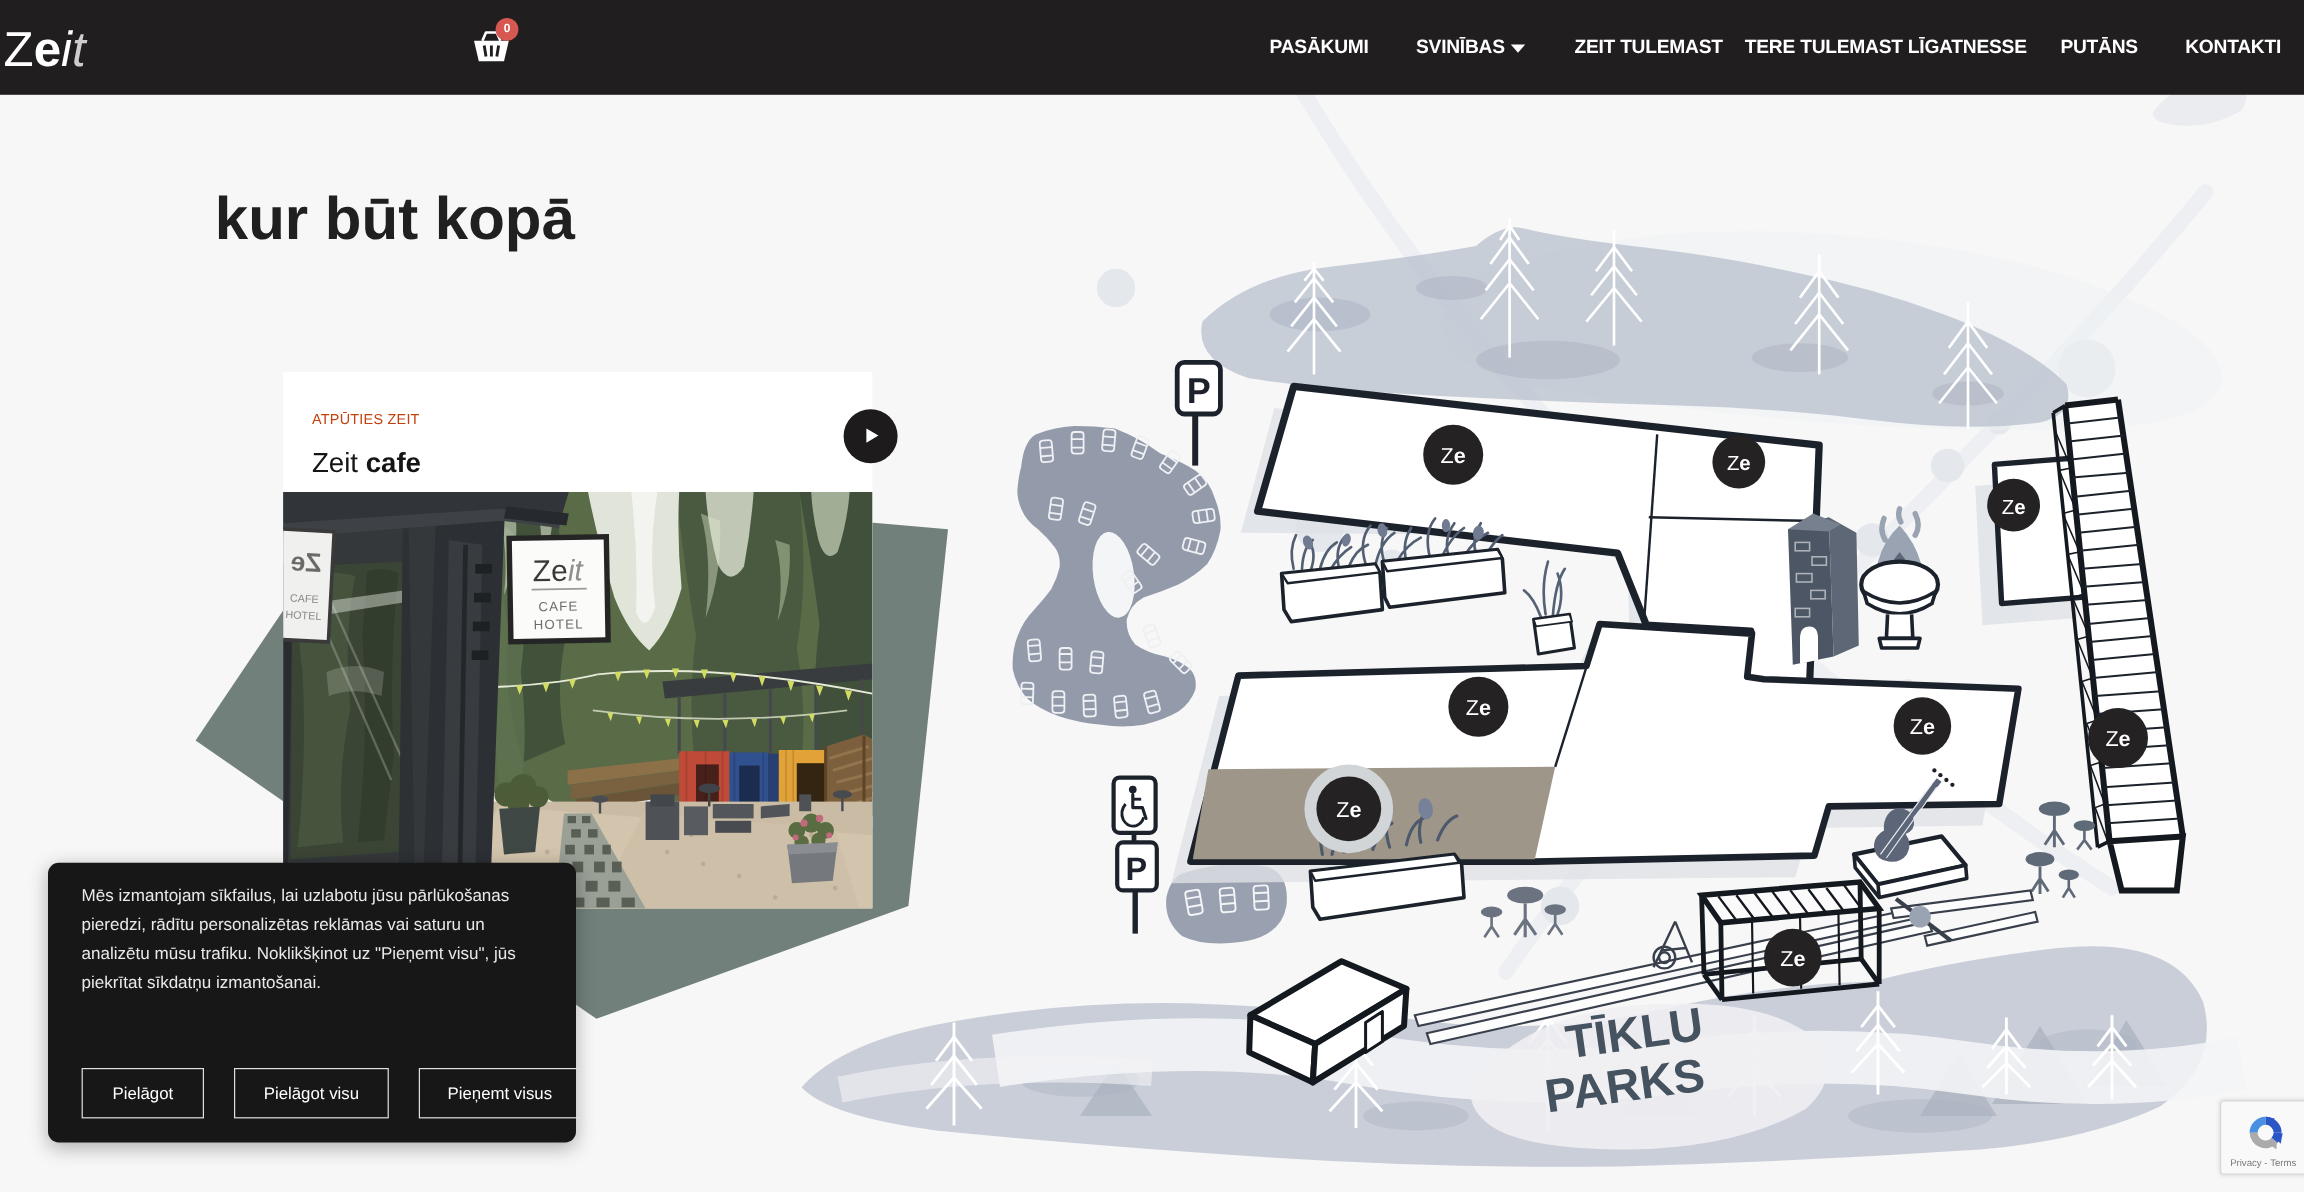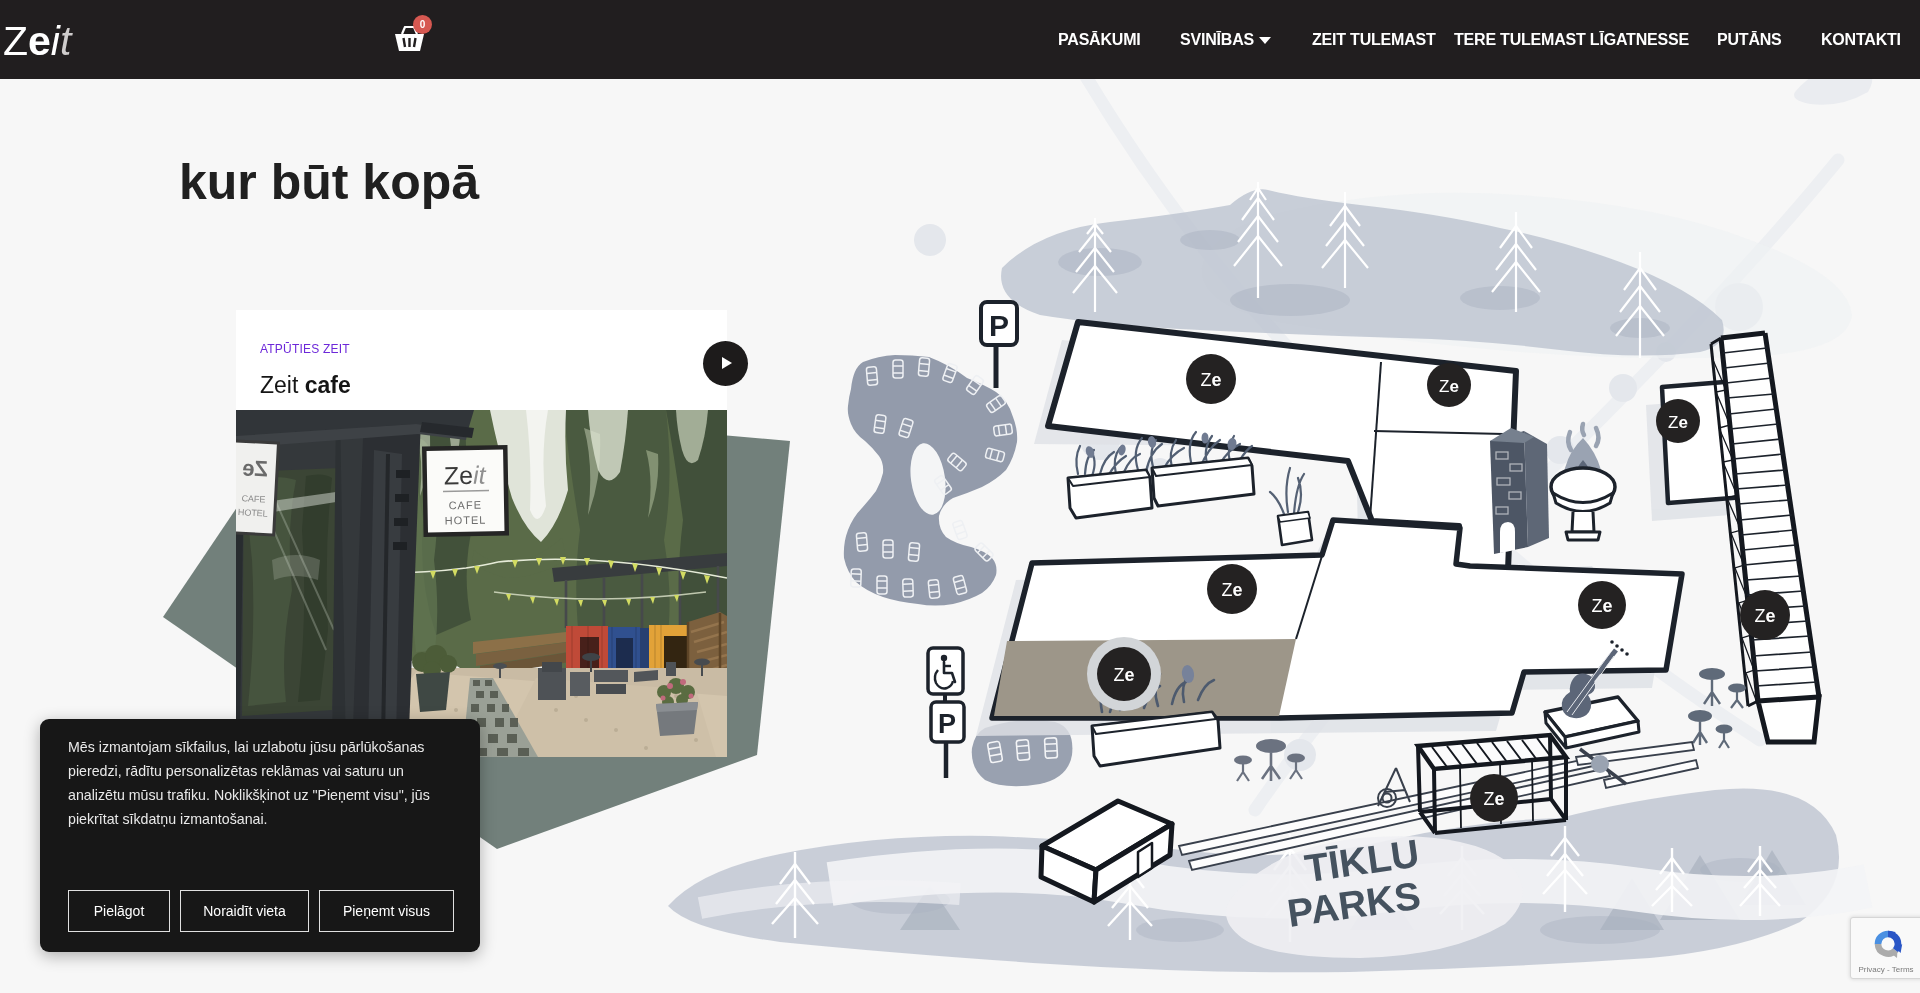--- a/index.html
+++ b/index.html
@@ -21,35 +21,35 @@
   nav .caret { position:absolute; left:1259px; top:37px; width:0; height:0; border-left:6.5px solid transparent; border-right:6.5px solid transparent; border-top:7.5px solid #fff; }
 
   
   .hero { position:absolute; left:179px; top:152px; z-index:10; color:#202020; font-size:50px; line-height:60px; }
   .hero .l1 { font-weight:400; }
   .hero .l2 { font-weight:700; }
 
   
   .polywrap { position:absolute; left:0; top:0; width:1920px; height:993px; z-index:5; pointer-events:none; }
   .card { position:absolute; left:236px; top:310px; width:491px; height:447px; background:#fff; z-index:8; }
-  .card .eyebrow { position:absolute; left:24px; top:32px; font-size:12px; letter-spacing:0.2px; color:#6d28d9; }
+  .card .eyebrow { position:absolute; left:24px; top:32px; font-size:12px; letter-spacing:0.2px; color:#c2410c; }
   .card .title { position:absolute; left:24px; top:62px; font-size:23px; color:#151515; font-weight:400; }
   .card .title b { font-weight:700; }
   .playbtn { position:absolute; left:703px; top:341px; width:45px; height:45px; border-radius:50%; background:#1d1b1b; z-index:9; }
   .playbtn:after { content:""; position:absolute; left:19px; top:16px; width:0; height:0; border-left:10px solid #fff; border-top:6.5px solid transparent; border-bottom:6.5px solid transparent; }
   .photo { position:absolute; left:236px; top:410px; width:491px; height:347px; z-index:8; }
 
   
   .map { position:absolute; left:0; top:0; width:1920px; height:993px; z-index:3; }
 
   
   .cookie { position:absolute; left:40px; top:719px; width:440px; height:233px; background:#171717; border-radius:9px; z-index:50; color:#fff; box-shadow:0 4px 16px rgba(0,0,0,0.3); }
   .cookie h3 { font-size:17.5px; font-weight:700; margin:32px 28px 0 28px; letter-spacing:0.2px; }
   .cookie p { font-size:14.2px; line-height:24px; color:#e9e9e9; margin:16px 28px 0 28px; }
-  .cookie .btns { position:absolute; left:28px; bottom:20px; display:flex; gap:10px; }
+  .cookie .btns { position:absolute; left:28px; bottom:20px; display:flex; gap:25px; }
   .cookie .btns a { display:inline-block; border:1px solid #e0e0e0; color:#fff; font-size:14px; text-align:center; line-height:40px; height:42px; text-decoration:none; }
   .b1 { width:102px; } .b2 { width:129px; } .b3 { width:135px; }
 
   
   .recaptcha { position:absolute; left:1850px; top:917px; width:76px; height:62px; background:#f9f9f9; border:1px solid #d6d6d6; border-radius:3px; box-shadow:0 0 4px rgba(0,0,0,0.15); z-index:45; }
   .recaptcha .pt { position:absolute; left:0; right:4px; bottom:4px; font-size:8px; color:#7a7a7a; text-align:center; }
 </style>
 </head>
 <body>
 <div class="page">
@@ -739,21 +739,21 @@
       <a style="left:1454px">TERE TULEMAST LĪGATNESSE</a>
       <a style="left:1717px">PUTĀNS</a>
       <a style="left:1821px">KONTAKTI</a>
     </nav>
   </header>
 
   <div class="cookie">
     <p style="white-space:nowrap">Mēs izmantojam sīkfailus, lai uzlabotu jūsu pārlūkošanas<br>pieredzi, rādītu personalizētas reklāmas vai saturu un<br>analizētu mūsu trafiku. Noklikšķinot uz "Pieņemt visu", jūs<br>piekrītat sīkdatņu izmantošanai.</p>
     <div class="btns">
         <a class="b1">Pielāgot</a>
-        <a class="b2">Noraidīt vieta</a>
+        <a class="b2">Pielāgot visu</a>
         <a class="b3">Pieņemt visus</a>
       </div>
   </div>
 
   <div class="recaptcha">
     <svg width="40" height="40" viewBox="0 0 48 48" style="position:absolute;left:17px;top:6px">
       <path d="M24 8 A16 16 0 0 0 8 24 L16 24 A8 8 0 0 1 24 16 Z" fill="#4a90e2"></path>
       <path d="M24 8 L24 16 A8 8 0 0 1 32 24 L40 24 A16 16 0 0 0 24 8 Z" fill="#2a56c6"></path>
       <path d="M24 8 L31 14 L24 20 Z" fill="#2a56c6" transform="rotate(-30 24 8)"></path>
       <path d="M8 24 A16 16 0 0 0 36 34 L30 29 A8 8 0 0 1 16 24 Z" fill="#ababab"></path>

